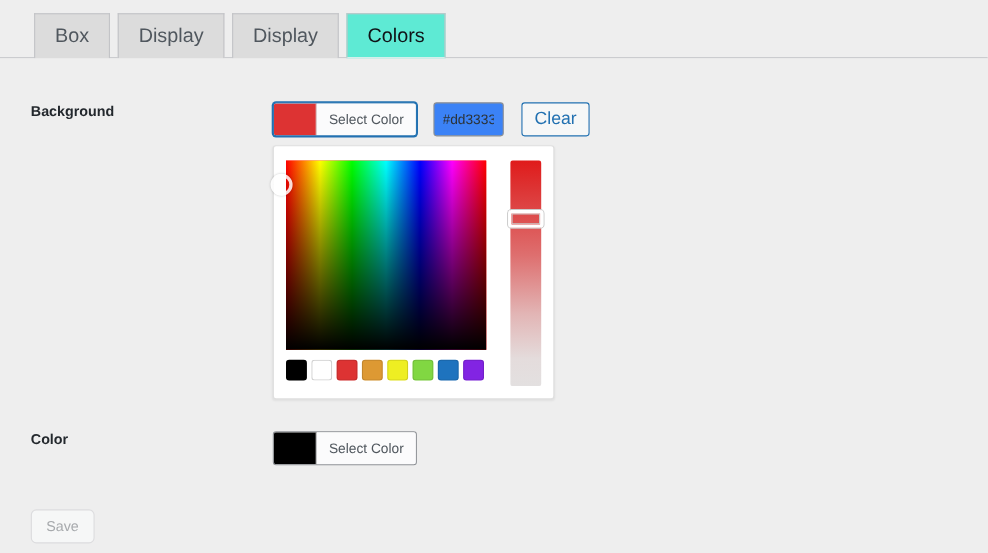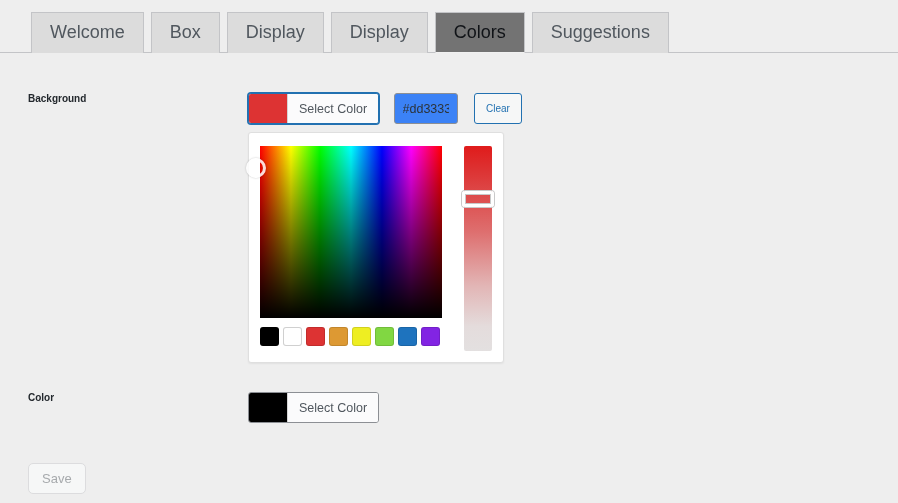--- a/index.html
+++ b/index.html
@@ -35,21 +35,21 @@
     border-bottom: none;
     color: #50575e;
     font-size: 18px;
     font-weight: 400;
     cursor: pointer;
     white-space: nowrap;
     bottom: -1px;
     user-select: none;
   }
   .tab.active {
-    background: #737373;
+    background: #5eead4;
     border-color: #c3c4c7;
     border-bottom: 1px solid #f1f1f1;
     color: #101317;
     z-index: 3;
   }
 
   
   .content {
     position: absolute;
     left: 0; top: 53px;
@@ -58,21 +58,21 @@
   }
 
   .field-row {
     position: absolute;
     left: 0;
     width: 898px;
   }
   .field-label {
     position: absolute;
     left: 28px;
-    font-size: 10px;
+    font-size: 13px;
     font-weight: 600;
     color: #23282d;
     white-space: nowrap;
   }
   .field-control {
     position: absolute;
     left: 248px;
   }
 
   
@@ -122,21 +122,21 @@
     outline: none;
   }
 
   .clear-button {
     display: inline-flex;
     align-items: center;
     justify-content: center;
     height: 31px;
     margin-left: 12px;
     padding: 0 11px;
-    font-size: 10px;
+    font-size: 16px;
     color: #2271b1;
     background: #f6f7f7;
     border: 1px solid #2271b1;
     border-radius: 3px;
     vertical-align: middle;
     cursor: pointer;
     white-space: nowrap;
   }
 
   
@@ -237,26 +237,24 @@
     background: #f6f7f7;
     border: 1px solid #dcdcde;
     border-radius: 5px;
     cursor: default;
   }
 </style>
 </head>
 <body>
 
 <div class="tab-bar">
-  <div class="tab">Welcome</div>
   <div class="tab">Box</div>
   <div class="tab">Display</div>
   <div class="tab">Display</div>
   <div class="tab active">Colors</div>
-  <div class="tab">Suggestions</div>
 </div>
 
 <div class="content">
 
   <div class="field-row" style="top:40px;">
     <div class="field-label">Background</div>
     <div class="field-control">
       <span class="color-button focused">
         <span class="color-swatch" style="background:#dd3333;"></span>
         <span class="color-button-text">Select Color</span>

